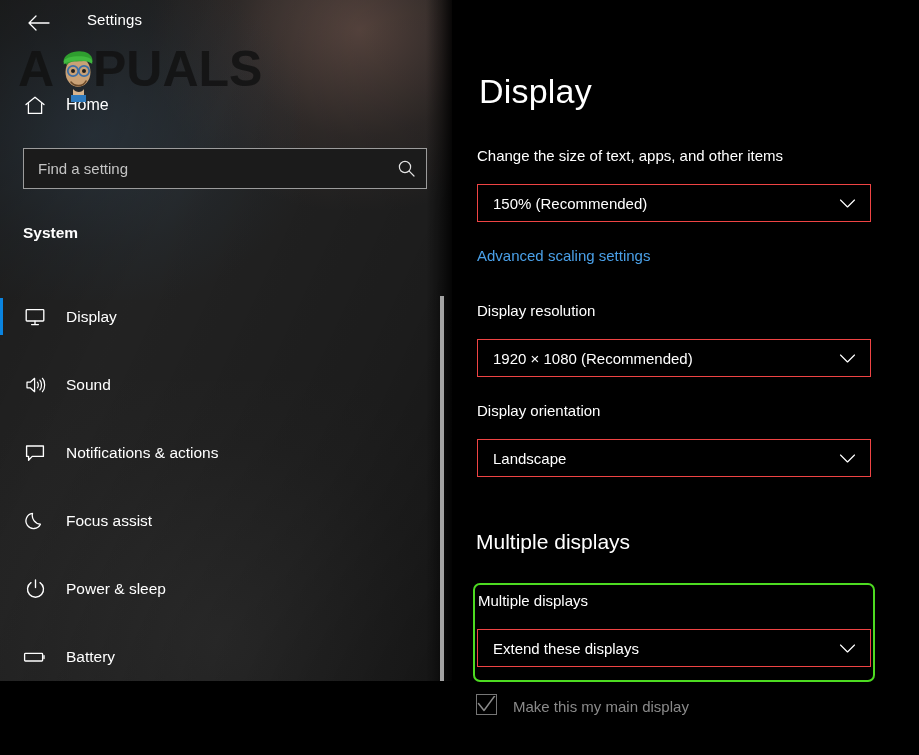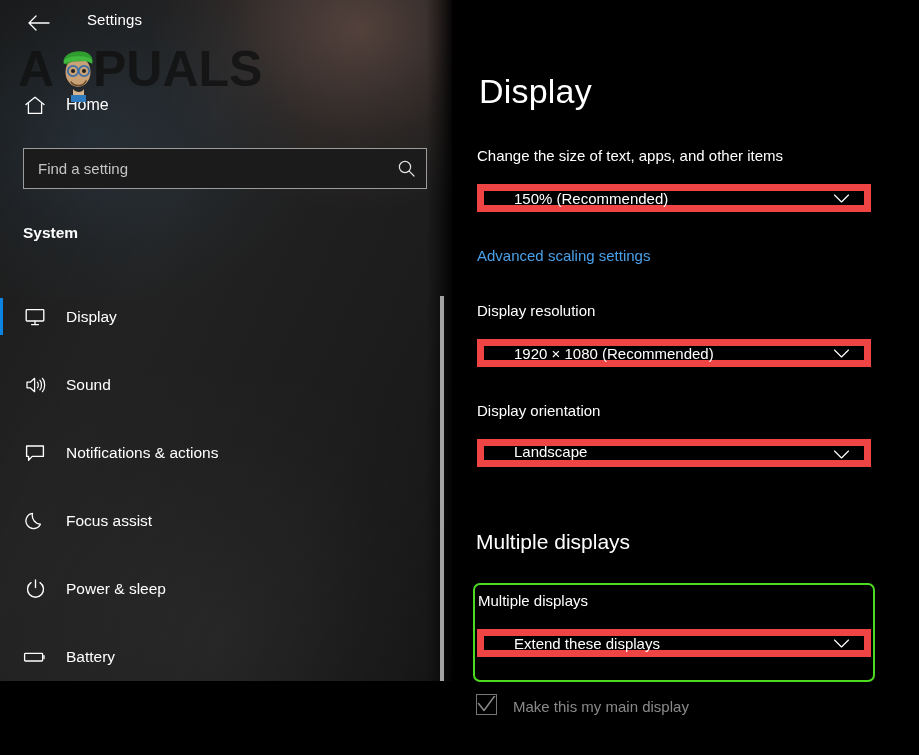--- a/index.html
+++ b/index.html
@@ -207,26 +207,26 @@
     font-weight: 300;
     color: #ffffff;
     letter-spacing: 0.2px;
   }
   .lbl {
     font-size: 15px;
     color: #ffffff;
   }
   .combo {
     box-sizing: border-box;
-    border: 7px solid #ef4444;
+    border: 1px solid #ef4444;
     background: #000000;
-    height: 28px;
+    height: 38px;
     display: flex;
     align-items: center;
-    padding: 0 10px 0 30px;
+    padding: 0 10px 0 15px;
   }
   .combo .val {
     flex: 1;
     font-size: 15px;
     color: #ffffff;
     white-space: nowrap;
   }
   .combo .chev {
     width: 26px;
     display: flex; align-items: center; justify-content: center;
@@ -242,21 +242,21 @@
     color: #ffffff;
   }
 
   
   .m-scale-label  { position: absolute; left: 25px; top: 147px; }
   .m-scale-combo  { position: absolute; left: 25px; top: 184px; width: 394px; }
   .m-adv-link     { position: absolute; left: 25px; top: 247px; }
   .m-res-label    { position: absolute; left: 25px; top: 302px; }
   .m-res-combo    { position: absolute; left: 25px; top: 339px; width: 394px; }
   .m-ori-label    { position: absolute; left: 25px; top: 402px; }
-  .m-ori-combo    { position: absolute; left: 25px; top: 439px; width: 394px; align-items: flex-end; }
+  .m-ori-combo    { position: absolute; left: 25px; top: 439px; width: 394px; }
   .m-sec-title    { position: absolute; left: 24px; top: 530px; }
 
   
   .highlight-box {
     position: absolute;
     left: 21px; top: 583px;
     width: 402px; height: 99px;
     box-sizing: border-box;
     border: 2px solid #4ddb21;
     border-radius: 7px;

